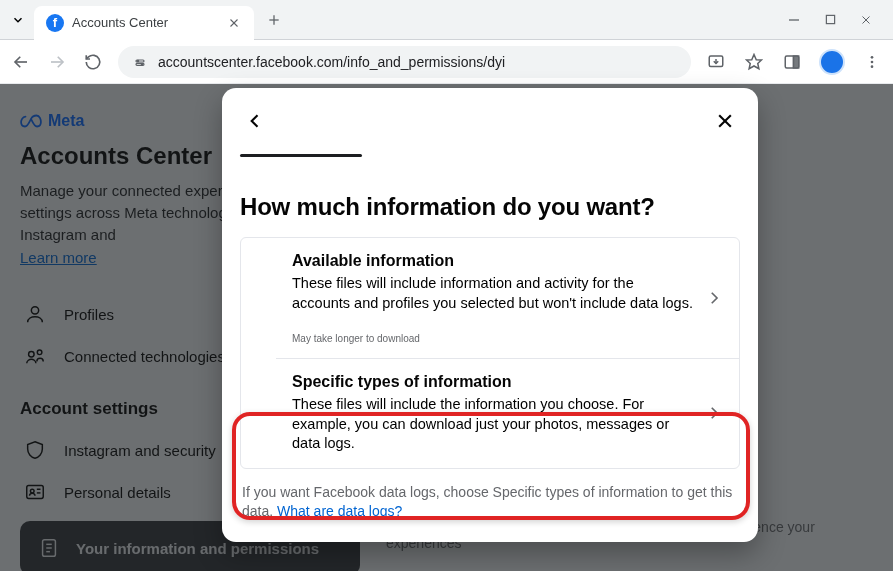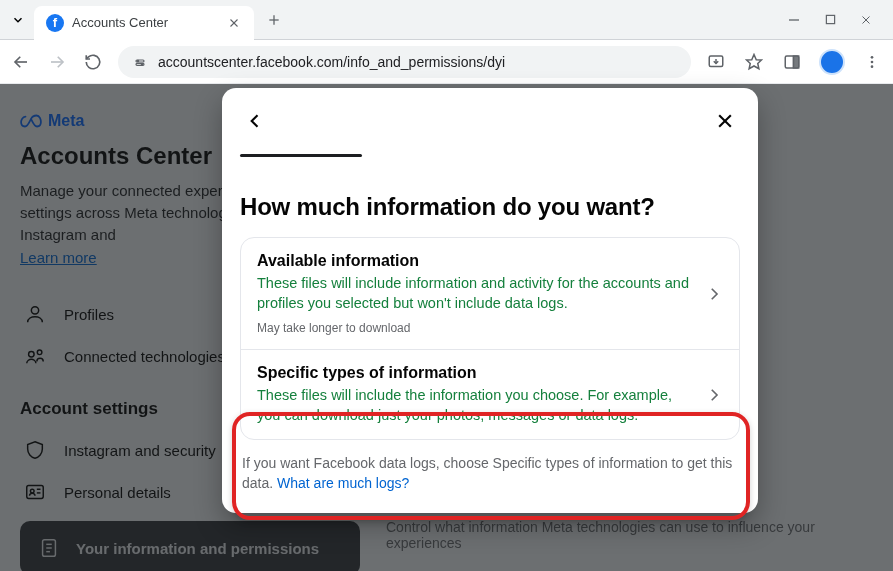--- a/index.html
+++ b/index.html
@@ -42,27 +42,27 @@
   .right-panel-text { position:absolute; right: 10px; bottom: 20px; left: 386px; font-size: 14px; color:#65676b; }
 
   .dim-overlay { position:absolute; inset:0; background: rgba(28,30,33,0.62); }
 
   
   .modal { position:absolute; left: 222px; top: 4px; width: 536px; background:#fff; border-radius: 14px; box-shadow: 0 12px 28px rgba(0,0,0,0.3); padding: 18px 18px 20px 18px; }
   .modal-header { display:flex; align-items:center; justify-content:space-between; margin-bottom: 18px;}
   .modal-back, .modal-close { width:30px; height:30px; display:flex;align-items:center;justify-content:center; cursor:pointer; }
   .modal-divider { width: 122px; height:3px; background:#1c1e21; border-radius:2px; margin: 0 0 14px 0;}
   .modal-title { font-size: 24px; font-weight: 800; color:#050505; margin-bottom: 16px; letter-spacing:-0.2px;margin-top:36px;}
-  .option-list { border: 1px solid #e4e6eb; border-radius: 14px; overflow:hidden; }
+  .option-list { border: 1px solid #e4e6eb; border-radius: 6px; overflow:hidden;padding-left:35px; }
   .option { display:flex; align-items:center; justify-content:space-between; padding: 14px 16px; cursor:pointer; gap: 12px;}
   .option + .option-wrap { border-top: 1px solid #e4e6eb; }
   .option-main { flex:1; }
   .option-title { font-size: 16px; font-weight: 700; color:#050505; margin-bottom: 4px;}
-  .option-desc { font-size: 14.5px; color:#15803d; line-height:1.35;}
-  .option-note { font-size: 12px; color:#65676b; margin-top:8px;}
+  .option-desc { font-size: 14.5px; color:#000000; line-height:1.35;}
+  .option-note { font-size: 10px; color:#65676b; margin-top:20px;}
   .chev { color:#65676b; flex-shrink:0; }
   .highlight-ring { position:absolute; border: 4px solid #e02424; border-radius: 18px; pointer-events:none; left: 232px; top: 328px; width: 518px; height: 108px; box-shadow: 0 2px 6px rgba(0,0,0,0.18);}
   .modal-footnote { font-size: 14px; color:#65676b; margin-top: 14px; line-height:1.4; padding: 0 2px;}
   .modal-footnote a { color:#0064d1; text-decoration:none; }
 </style>
 </head>
 <body>
 
 <div class="browser-bar">
   <div class="dropdown-chevron">
@@ -261,18 +261,18 @@
             <div class="option-desc">These files will include the information you choose. For example, you can download just your photos, messages or data logs.</div>
           </div>
           <svg class="chev" width="18" height="18" viewBox="0 0 24 24" fill="none" stroke="currentColor" stroke-width="2.2">
               <polyline points="9 5 16 12 9 19"></polyline>
             </svg>
         </div>
       </div>
     </div>
 
     <div class="modal-footnote">
-      <span>If you want Facebook data logs, choose Specific types of information to get this data. </span><a href="#">What are much logs?</a>
+      <span>If you want Facebook data logs, choose Specific types of information to get this data. </span><a href="#">What are data logs?</a>
     </div>
   </div>
 
   <div class="highlight-ring"></div>
 </div>
 
 </body></html>

